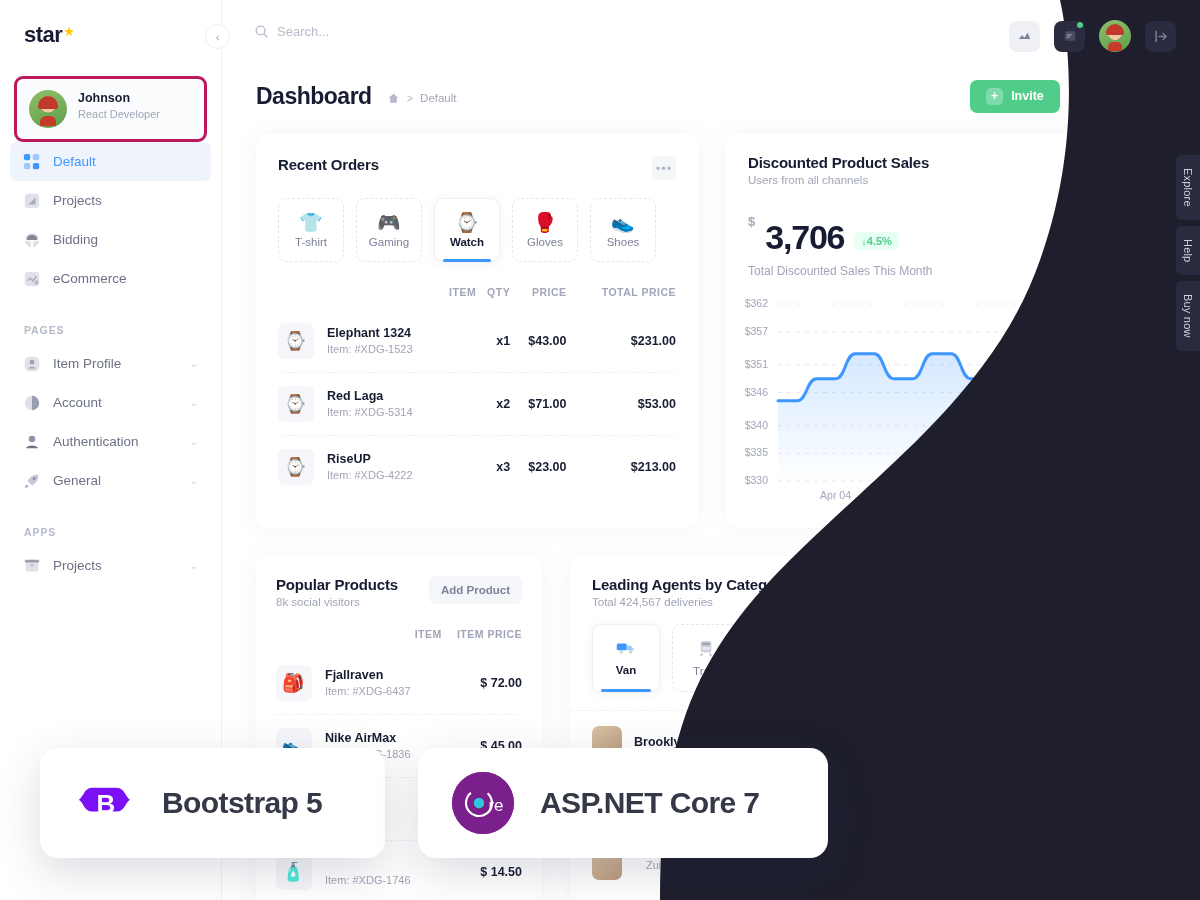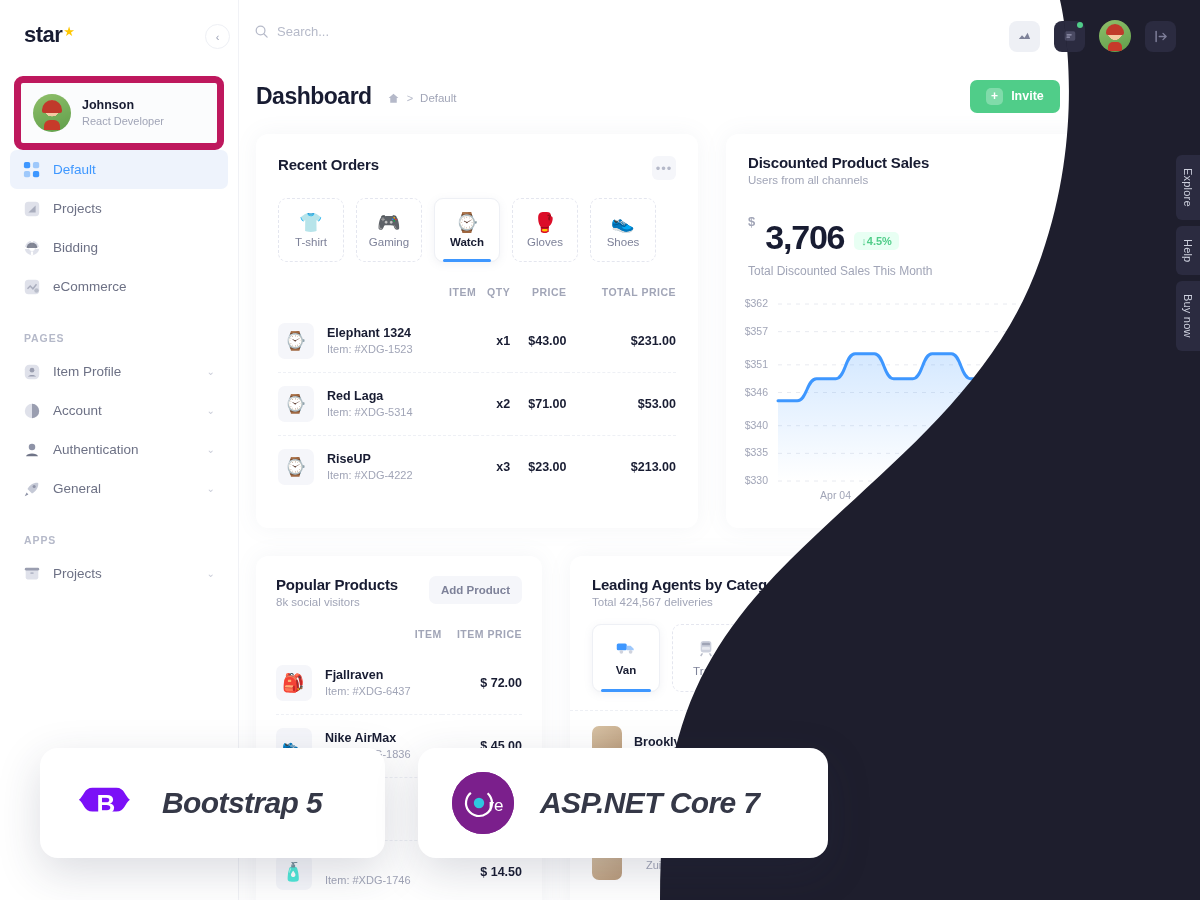--- a/index.html
+++ b/index.html
@@ -12,31 +12,31 @@
   }
 
   
   #dark-curve {
     position: absolute; inset: 0; width: 1200px; height: 900px;
     pointer-events: none; z-index: 40;
   }
 
   
   #sidebar {
-    position: absolute; left: 0; top: 0; width: 239px; height: 900px;
+    position: absolute; left: 0; top: 0; width: 222px; height: 900px;
     background: #ffffff; border-right: 1px solid #f1f2f6; z-index: 10;
   }
   .brand { padding: 22px 0 0 24px; display: flex; align-items: flex-start; }
   .brand-text { font-size: 22px; font-weight: 700; letter-spacing: -0.5px; color: #181c32; }
   .brand-star { color: #ffc700; font-size: 13px; margin-left: 1px; margin-top: 2px; }
 
   .user-card {
     margin: 28px 14px 0 14px; padding: 11px 12px;
-    border: 7px solid #be185d; border-radius: 9px; background: #fbfcfd;
-    display: flex; align-items: center; gap: 11px;
+    border: 3px solid #be185d; border-radius: 9px; background: #fbfcfd;
+    display: flex; gap: 11px;
   }
   .avatar-sm {
     width: 38px; height: 38px; border-radius: 50%; flex: 0 0 38px;
     background: radial-gradient(circle at 50% 38%, #f3c9a3 0 26%, transparent 27%),
                 linear-gradient(160deg,#8fbf6a,#5f9e4a);
     position: relative; overflow: hidden;
   }
   .avatar-sm::before{content:"";position:absolute;left:9px;top:6px;width:20px;height:13px;background:#c0392b;border-radius:10px 10px 2px 2px;}
   .avatar-sm::after{content:"";position:absolute;left:11px;bottom:2px;width:16px;height:10px;background:#c73a2a;border-radius:6px 6px 0 0;}
   .user-name { font-size: 12.5px; font-weight: 700; color: #181c32; line-height: 1.35; }
@@ -161,21 +161,21 @@
   }
 
   
   .float-card {
     position:absolute; background:#fff; border-radius:18px; z-index:70;
     box-shadow: 0 14px 44px rgba(40,50,80,0.17);
     display:flex; align-items:center; gap: 26px;
   }
   #float-bootstrap { left:40px; top:748px; width:345px; height:110px; padding-left:36px; }
   #float-aspnet { left:418px; top:748px; width:410px; height:110px; padding-left:34px; }
-  .float-title { font-size:30px; font-weight:700; color:#353847; letter-spacing:-0.6px; white-space:nowrap;font-style:italic; }
+  .float-title { font-size:30px; font-weight:700; color:#353847; letter-spacing:-0.6px; white-space:nowrap; }
 
   .bs-logo { width:60px; height:60px; flex:0 0 60px; position:relative; }
   .core-logo { width:62px; height:62px; border-radius:50%; flex:0 0 62px; background:#7b1f8c; display:flex; align-items:center; justify-content:center; }
 </style>
 </head>
 <body>
 
 <div id="sidebar">
   <div class="brand">
     <span class="brand-text">star</span>

